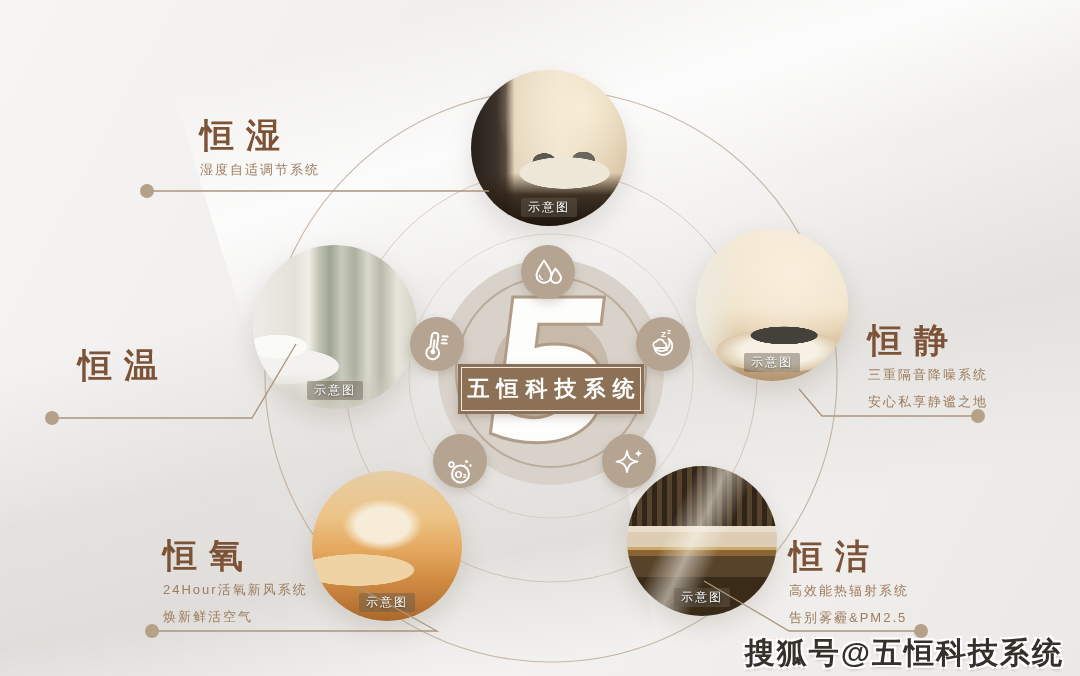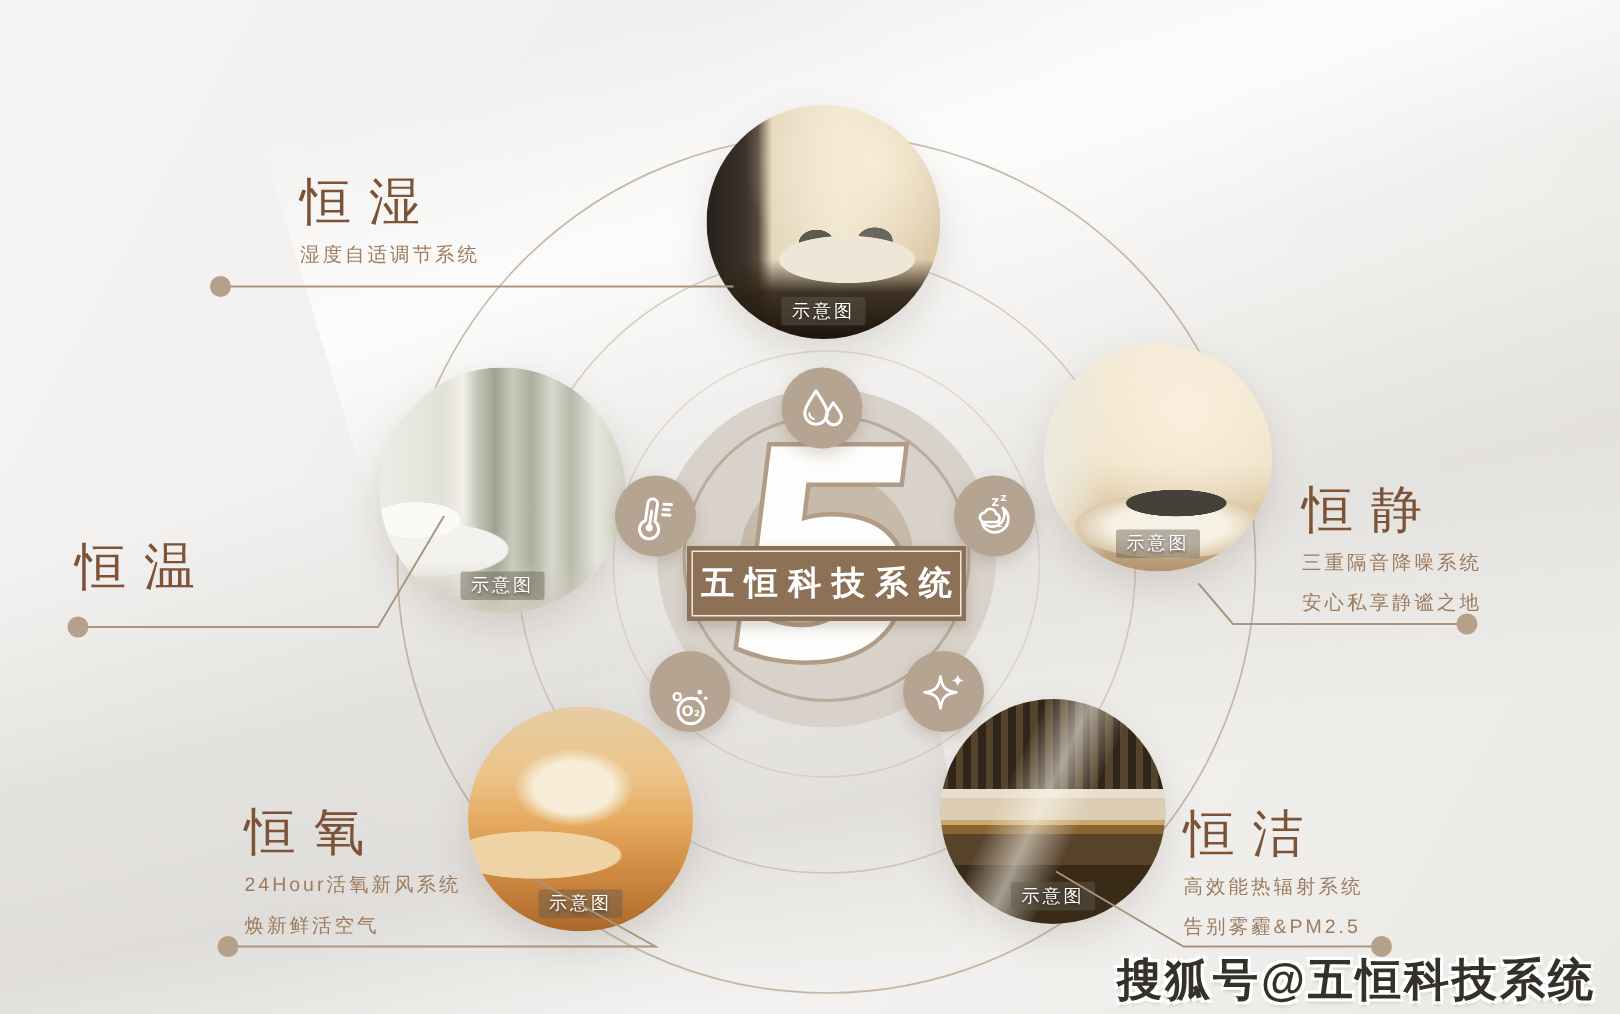--- a/index.html
+++ b/index.html
@@ -73,25 +73,25 @@
   .badge{position:absolute;width:54px;height:54px;border-radius:50%;background:#b5a491;z-index:3;
     display:flex;align-items:center;justify-content:center;box-shadow:0 4px 10px rgba(120,100,80,.25);}
   .badge svg{display:block;}
   .b-water{left:521px;top:245px;}
   .b-thermo{left:410px;top:317px;}
   .b-sleep{left:636px;top:317px;}
   .b-o2{left:433px;top:434px;align-items:flex-end;}
   .b-sparkle{left:602px;top:434px;}
   
   .feature{position:absolute;z-index:5;}
-  .f-title{font-family:"Liberation Serif","DejaVu Serif",serif;font-weight:normal;
+  .f-title{font-family:"Liberation Serif","DejaVu Serif",serif;font-weight:bold;
     font-size:34px;letter-spacing:12px;color:#7d5338;line-height:1.1;white-space:nowrap;}
   .f-desc{font-size:13px;color:#9d7c5f;letter-spacing:2px;line-height:23px;margin-top:4px;white-space:nowrap;}
   .f-humidity{left:200px;top:117px;}
-  .f-temperature{left:50px;top:347px;margin-top:13px;}
+  .f-temperature{left:78px;top:347px;}
   .f-oxygen{left:163px;top:537px;}
   .f-quiet{left:852px;top:322px;margin-left:16px;}
   .f-clean{left:789px;top:538px;}
   
   .watermark{position:absolute;right:16px;bottom:2px;z-index:6;
     font-size:30px;font-weight:bold;letter-spacing:2px;color:#34302a;white-space:nowrap;
     text-shadow:-2px -2px 0 #fff,2px -2px 0 #fff,-2px 2px 0 #fff,2px 2px 0 #fff,0 3px 3px rgba(0,0,0,.18);}
 </style>
 </head>
 <body>

